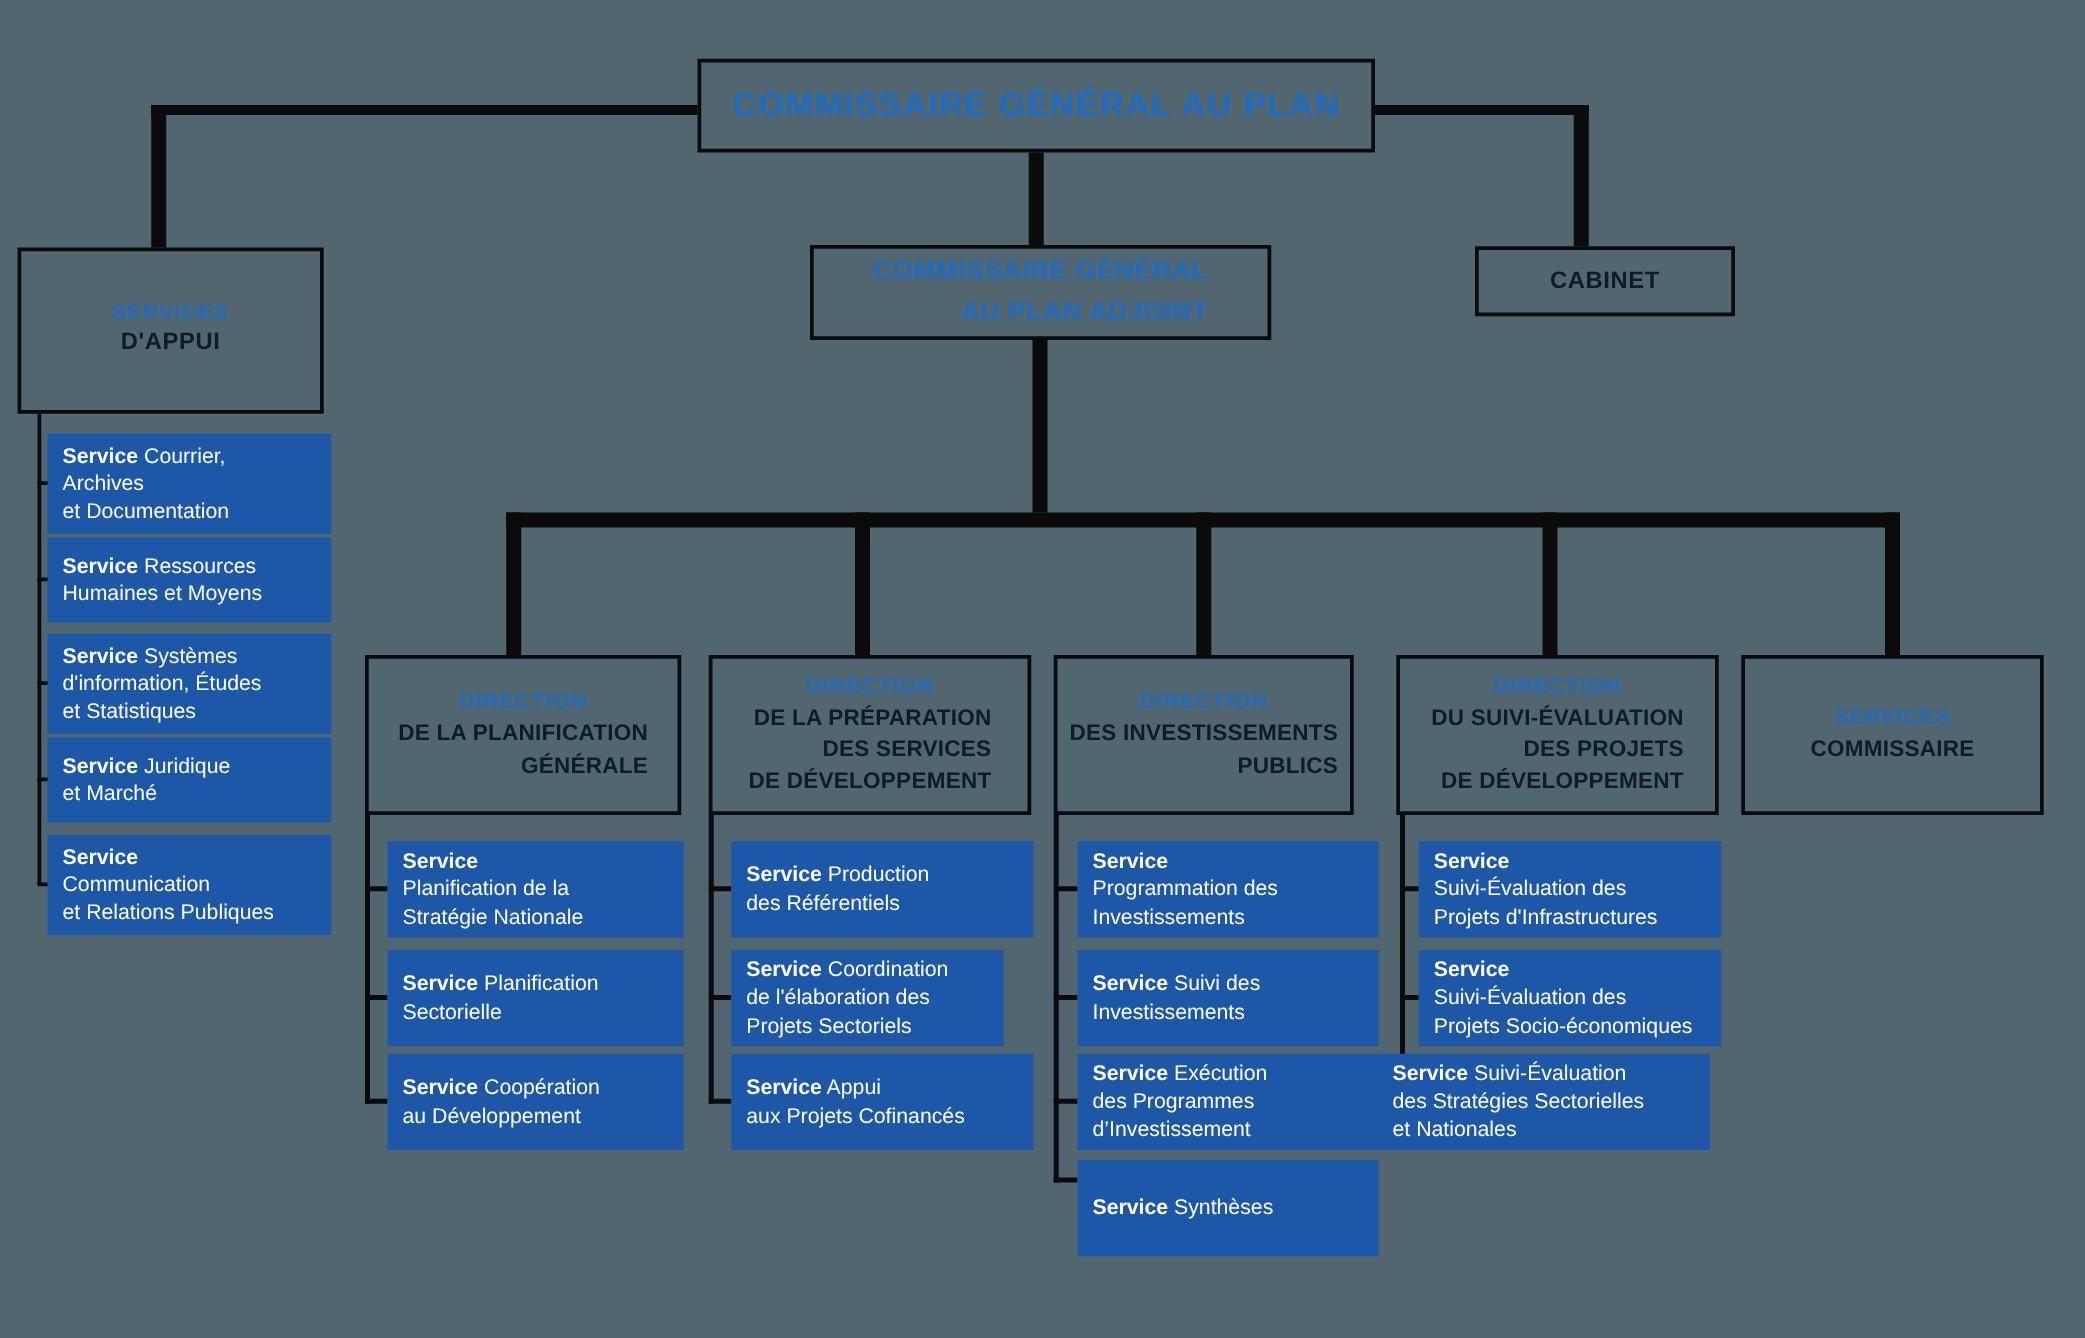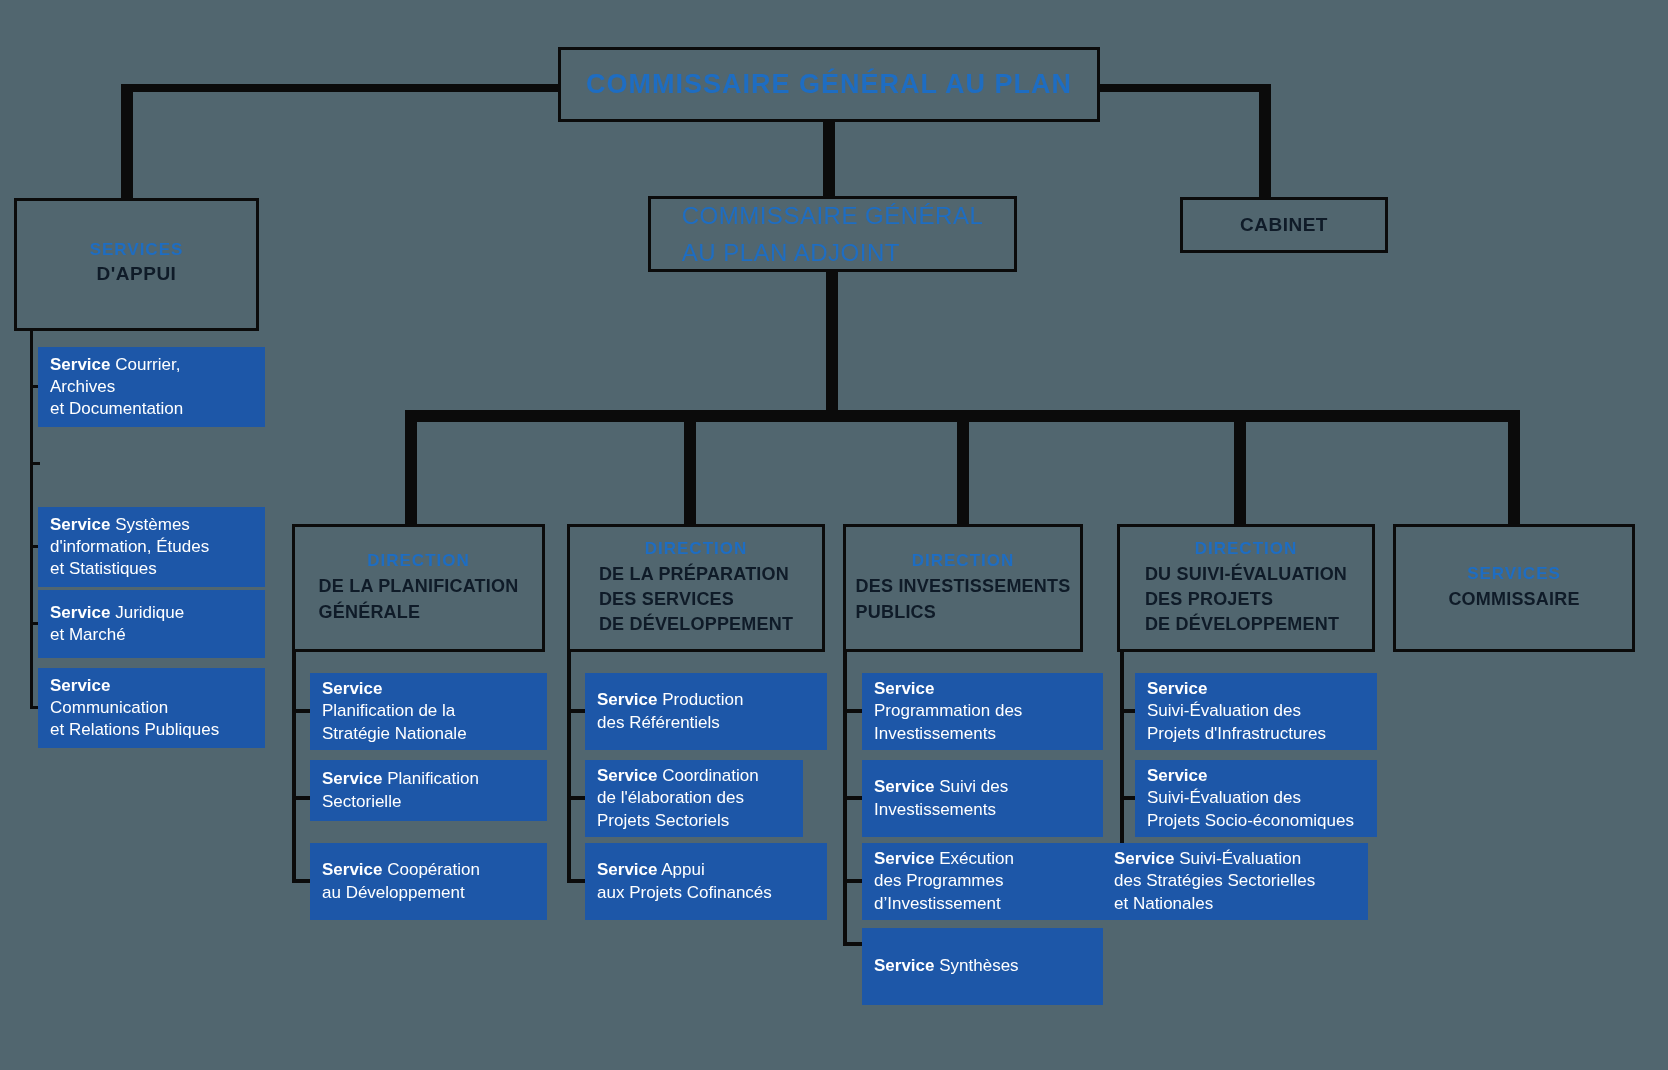--- a/index.html
+++ b/index.html
@@ -1,22 +1,22 @@
 <!DOCTYPE html>
 <html style="--bg: #51666F; --boxblue: #1D57A8; --accent: #1E6DC2; --dark: #0F1B28; --ink: #0B0B0B;"><head>
 <meta charset="utf-8">
 <style>
   html,body{margin:0;padding:0;background:var(--bg,#51666F);}
   .stage{position:relative;width:1668px;height:1070px;background:var(--bg,#51666F);
          font-family:"Liberation Sans",sans-serif;overflow:hidden;}
   .line{position:absolute;background:var(--ink,#0B0B0B);}
   .box{position:absolute;border:3px solid var(--ink,#0B0B0B);box-sizing:border-box;
-       display:flex;flex-direction:column;align-items:center;justify-content:center;text-align:left;}
+       display:flex;flex-direction:column;align-items:center;justify-content:center;text-align:right;}
   .root-title{color:var(--accent,#1E6DC2);font-size:27px;font-weight:700;letter-spacing:1px;}
-  .adj-title{color:var(--accent,#1E6DC2);font-size:24px;font-weight:400;line-height:1.55;
+  .adj-title{color:var(--accent,#1E6DC2);font-size:21px;font-weight:700;line-height:1.55;
              white-space:pre-line;letter-spacing:.5px;}
   .cab-title{color:var(--dark,#0F1B28);font-size:19px;font-weight:700;letter-spacing:.5px;}
   .blue-cap{color:var(--accent,#1E6DC2);font-size:17px;font-weight:700;letter-spacing:1px;}
   .dark-cap{color:var(--dark,#0F1B28);font-size:19px;font-weight:700;letter-spacing:.5px;
             line-height:1.5;white-space:pre-line;}
   .dname{color:var(--dark,#0F1B28);font-size:18px;font-weight:700;line-height:1.4;
          white-space:pre-line;letter-spacing:.2px;margin-top:3px;}
   .svc{position:absolute;background:var(--boxblue,#1D57A8);color:#fff;display:flex;
        align-items:center;box-sizing:border-box;padding-left:12px;padding-right:6px;}
   .svc-text{white-space:pre-line;font-size:17px;line-height:1.3;}
@@ -85,20 +85,24 @@
   <div class="box" style="left:14px;top:198px;width:245px;height:133px">
     <span class="blue-cap">SERVICES</span>
     <span class="dark-cap">D'APPUI</span>
   </div>
 
   <div class="svc" style="left:38px;top:347px;width:227px;height:80px">
     <div class="svc-text"><b>Service</b><span> Courrier,
 Archives
 et Documentation</span></div>
   </div>
+  <div class="svc" style="left:38px;top:430px;width:227px;height:68px">
+    <div class="svc-text"><b>Service</b><span> Ressources
+Humaines et Moyens</span></div>
+  </div>
   <div class="svc" style="left:38px;top:507px;width:227px;height:80px">
     <div class="svc-text"><b>Service</b><span> Systèmes
 d'information, Études
 et Statistiques</span></div>
   </div>
   <div class="svc" style="left:38px;top:590px;width:227px;height:68px">
     <div class="svc-text"><b>Service</b><span> Juridique
 et Marché</span></div>
   </div>
   <div class="svc" style="left:38px;top:668px;width:227px;height:80px">
@@ -132,21 +136,21 @@
   <div class="box" style="left:1393px;top:524px;width:242px;height:128px">
     <span class="blue-cap">SERVICES</span>
     <span class="dname">COMMISSAIRE</span>
   </div>
 
   <div class="svc" style="left:310px;top:673px;width:237px;height:77px">
     <div class="svc-text"><b>Service</b><span>
 Planification de la
 Stratégie Nationale</span></div>
   </div>
-  <div class="svc" style="left:310px;top:760px;width:237px;height:61px">
+  <div class="svc" style="left:310px;top:760px;width:237px;height:77px">
     <div class="svc-text"><b>Service</b><span> Planification
 Sectorielle</span></div>
   </div>
   <div class="svc" style="left:310px;top:843px;width:237px;height:77px">
     <div class="svc-text"><b>Service</b><span> Coopération
 au Développement</span></div>
   </div>
 
   <div class="svc" style="left:585px;top:673px;width:242px;height:77px">
     <div class="svc-text"><b>Service</b><span> Production

